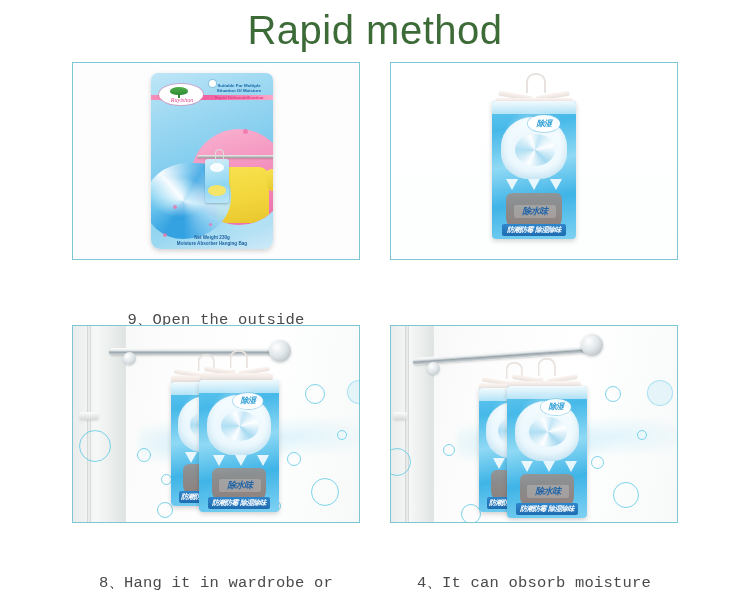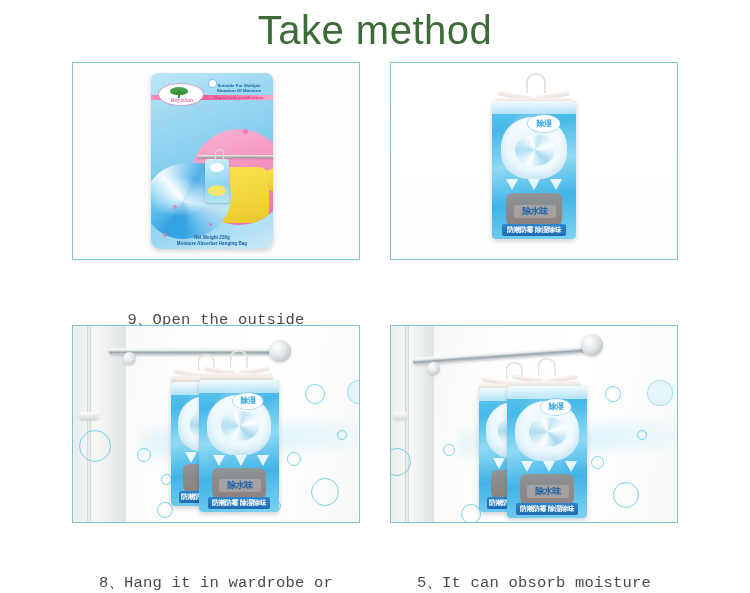--- a/index.html
+++ b/index.html
@@ -327,20 +327,21 @@
   .innerbag {
     position: absolute;
     width: 84px;
     height: 138px;
     border-radius: 3px 3px 4px 4px;
     background:
       radial-gradient(ellipse 60% 38% at 50% 28%, rgba(255,255,255,0.75) 0%, rgba(255,255,255,0) 62%),
       linear-gradient(170deg,#66c8ef 0%, #46b9e9 20%, #8fd9f4 45%, #3fb4e7 70%, #7fd2f2 100%);
     box-shadow: 0 2px 5px rgba(0,0,0,0.18);
     overflow: hidden;
+    font-style: italic;
   }
   .innerbag .top-strip {
     position: absolute;
     left: 0; right: 0; top: 0;
     height: 13px;
     background: linear-gradient(180deg, rgba(255,255,255,0.92), rgba(255,255,255,0.55));
   }
   .innerbag .blob {
     position: absolute;
     left: 9px;
@@ -569,21 +570,21 @@
       radial-gradient(ellipse 50% 40% at 70% 40%, rgba(200,238,250,0.5) 0%, rgba(255,255,255,0) 72%);
     filter: blur(2px);
     pointer-events: none;
   }
 </style>
 </head>
 <body>
 
 <div class="page">
 
-  <div class="page-title">Take method</div>
+  <div class="page-title">Rapid method</div>
 
   <div class="steps">
 
     <div class="step step-1">
       <div class="photo-frame">
         <div class="scene-pouch">
 
           <div class="pouch">
             <div class="pouch-hole"></div>
             <div class="pouch-band"></div>
@@ -809,19 +810,19 @@
                 <i></i>
               </div>
             <div class="pan" style="left:13px; top:88px; width:54px; height:38px;"></div>
             <div class="cnlabel" style="left:20px; top:99px;">除水味</div>
             <div class="banner" style="left:9px; width:62px;">防潮防霉 除湿除味</div>
           </div>
 
         </div>
       </div>
       <div class="caption">
-        <span>5、It can obsorb moisture</span>
+        <span>4、It can obsorb moisture</span>
         
       </div>
     </div>
 
   </div>
 </div>
 
 </body></html>

